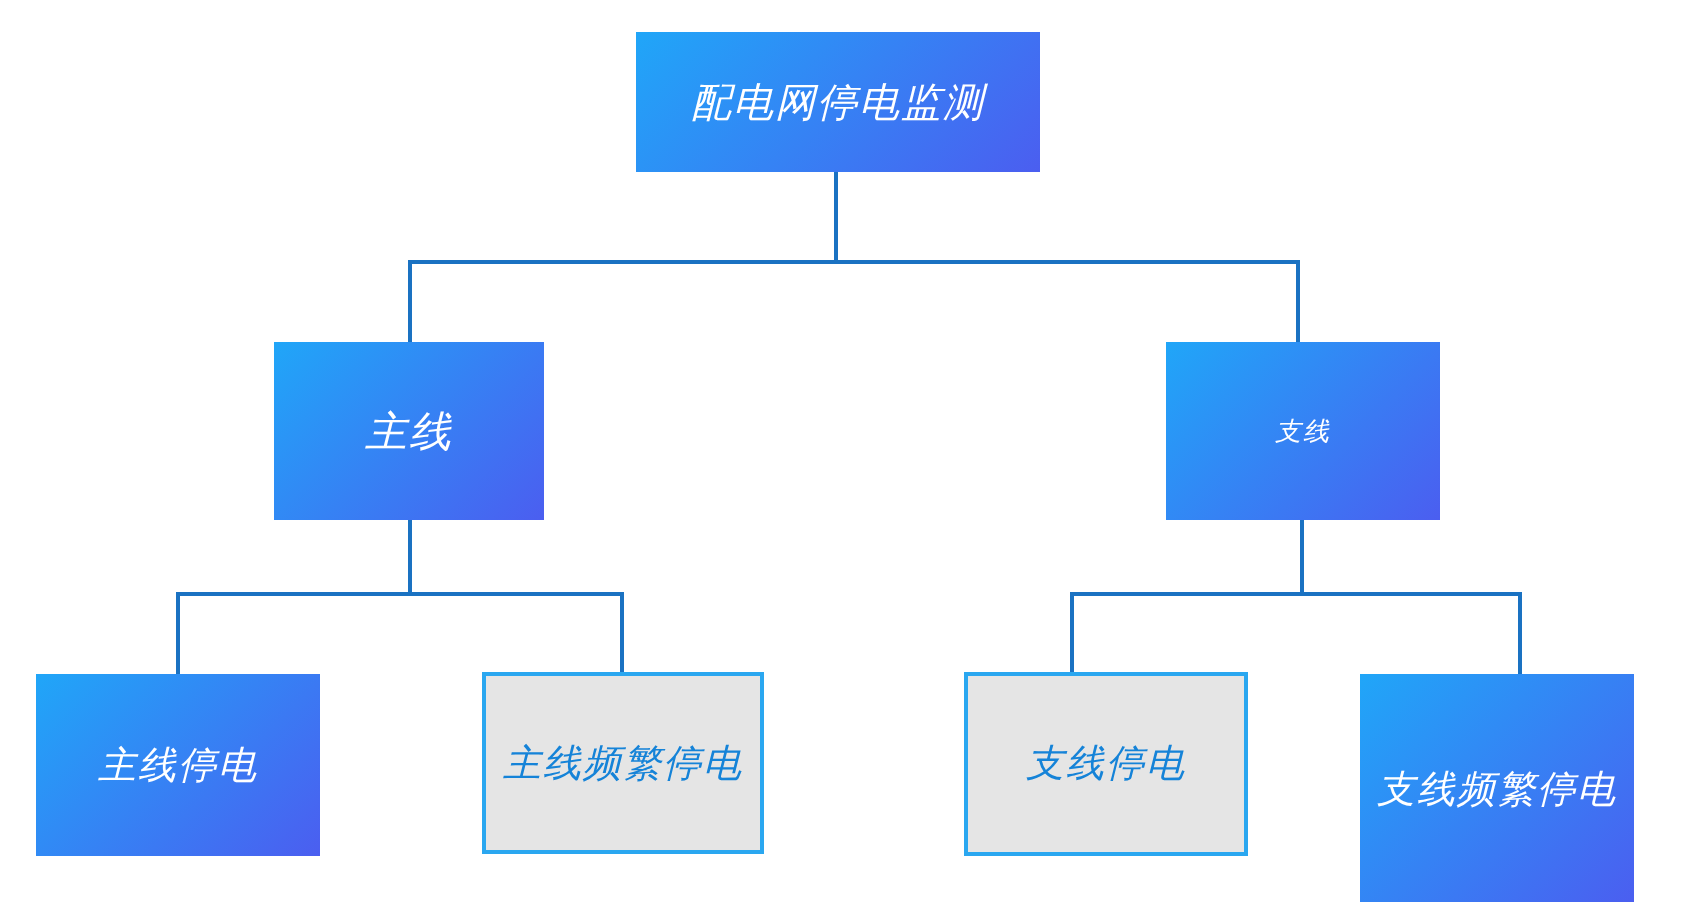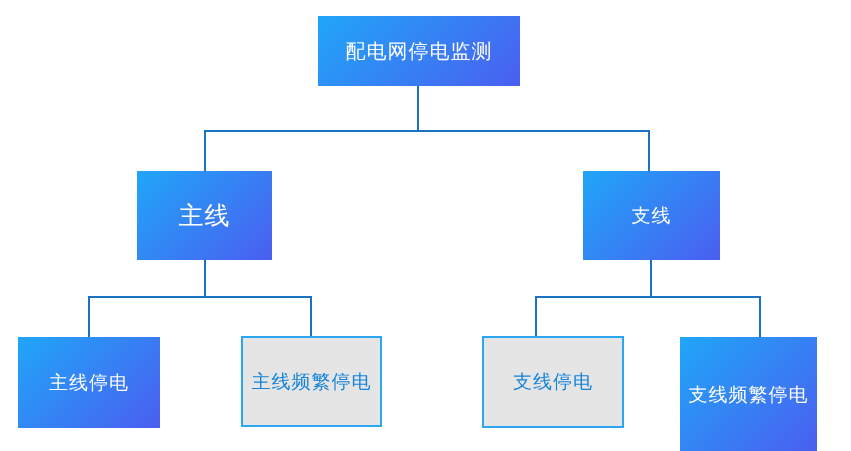--- a/index.html
+++ b/index.html
@@ -17,33 +17,34 @@
   }
   .node {
     position: absolute;
     display: flex;
     align-items: center;
     justify-content: center;
     box-sizing: border-box;
     text-align: left;
     letter-spacing: 1px;
     cursor: default;
+    font-style: italic;
   }
   .node-solid {
     background: linear-gradient(135deg, #20a6f8 0%, #4b5ef0 100%);
     color: #ffffff;
   }
   .node-light {
     background: #e5e5e5;
     border: 2px solid #2aa7f0;
     color: #1583d8;
   }
   .node-root   { left: 318px; top: 16px;  width: 202px; height: 70px; font-size: 20px; }
-  .node-main   { left: 137px; top: 171px; width: 135px; height: 89px; font-size: 25px; }
-  .node-branch { left: 583px; top: 171px; width: 137px; height: 89px; font-size: 19px; }
+  .node-main   { left: 137px; top: 171px; width: 135px; height: 89px; font-size: 21px; }
+  .node-branch { left: 583px; top: 171px; width: 137px; height: 89px; font-size: 13px; }
   .node-leaf1  { left: 18px;  top: 337px; width: 142px; height: 91px; font-size: 19px; }
   .node-leaf2  { left: 241px; top: 336px; width: 141px; height: 91px; font-size: 19px; }
   .node-leaf3  { left: 482px; top: 336px; width: 142px; height: 92px; font-size: 19px; }
   .node-leaf4  { left: 680px; top: 337px; width: 137px; height: 116px; font-size: 19px; }
   .connector {
     position: absolute;
     background: #1a72c2;
   }
 </style>
 </head>

